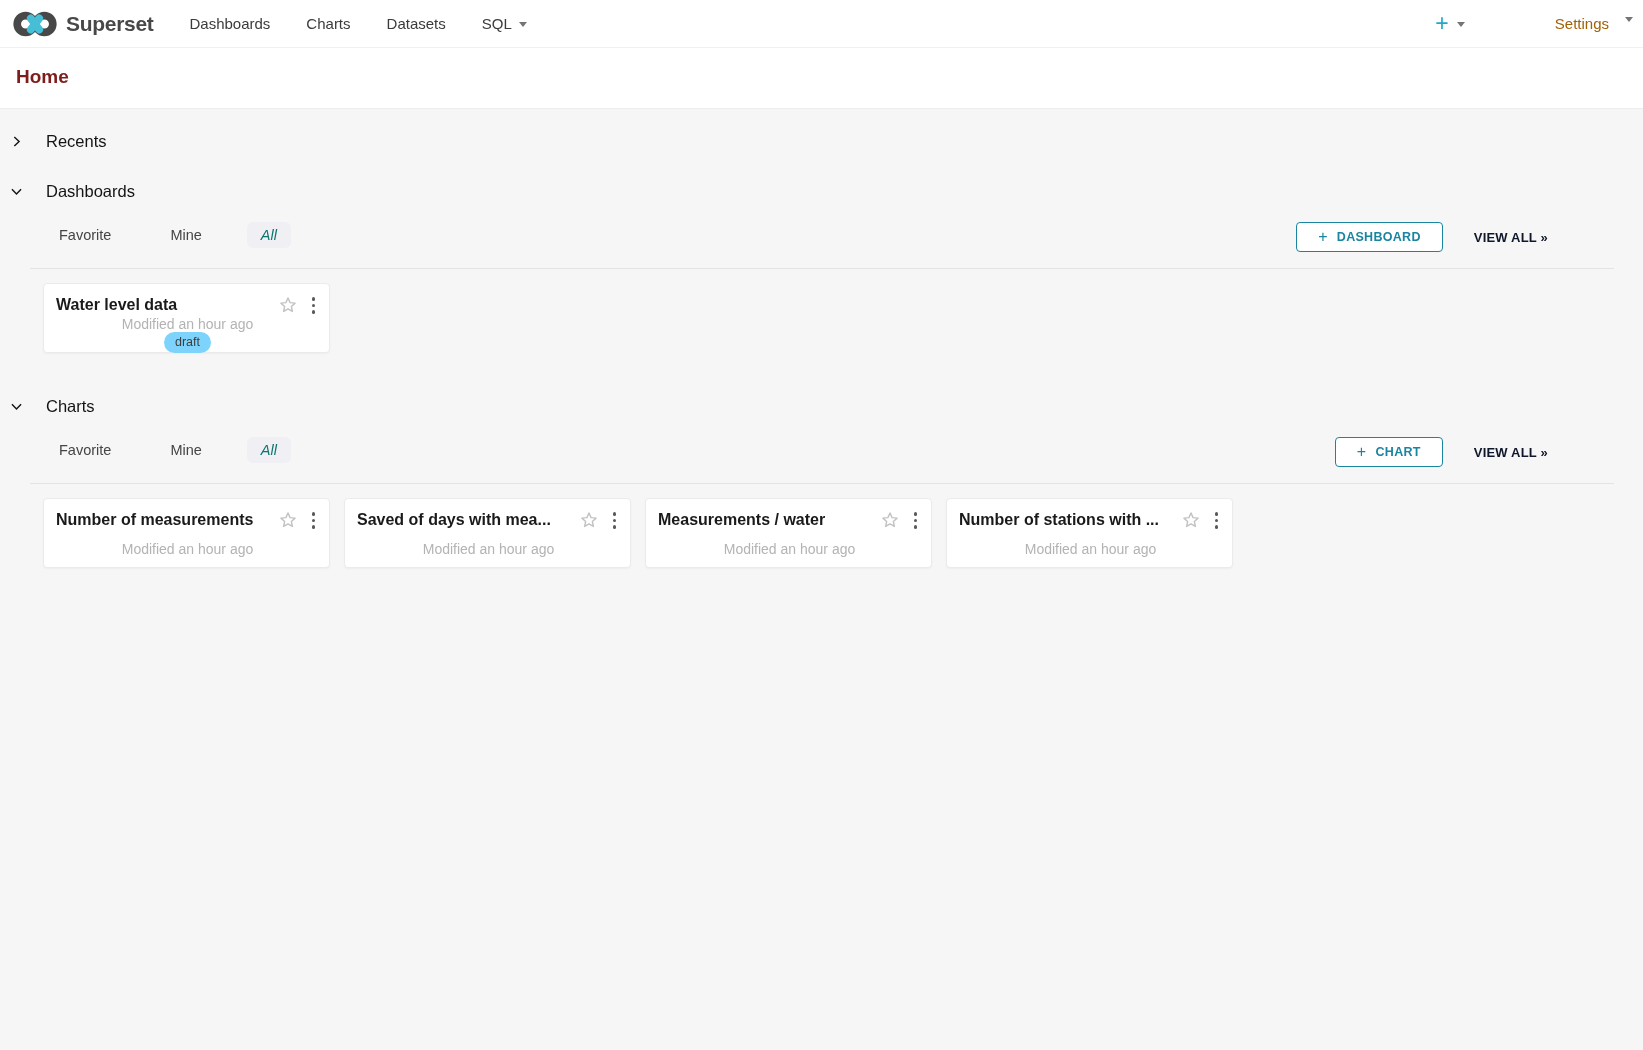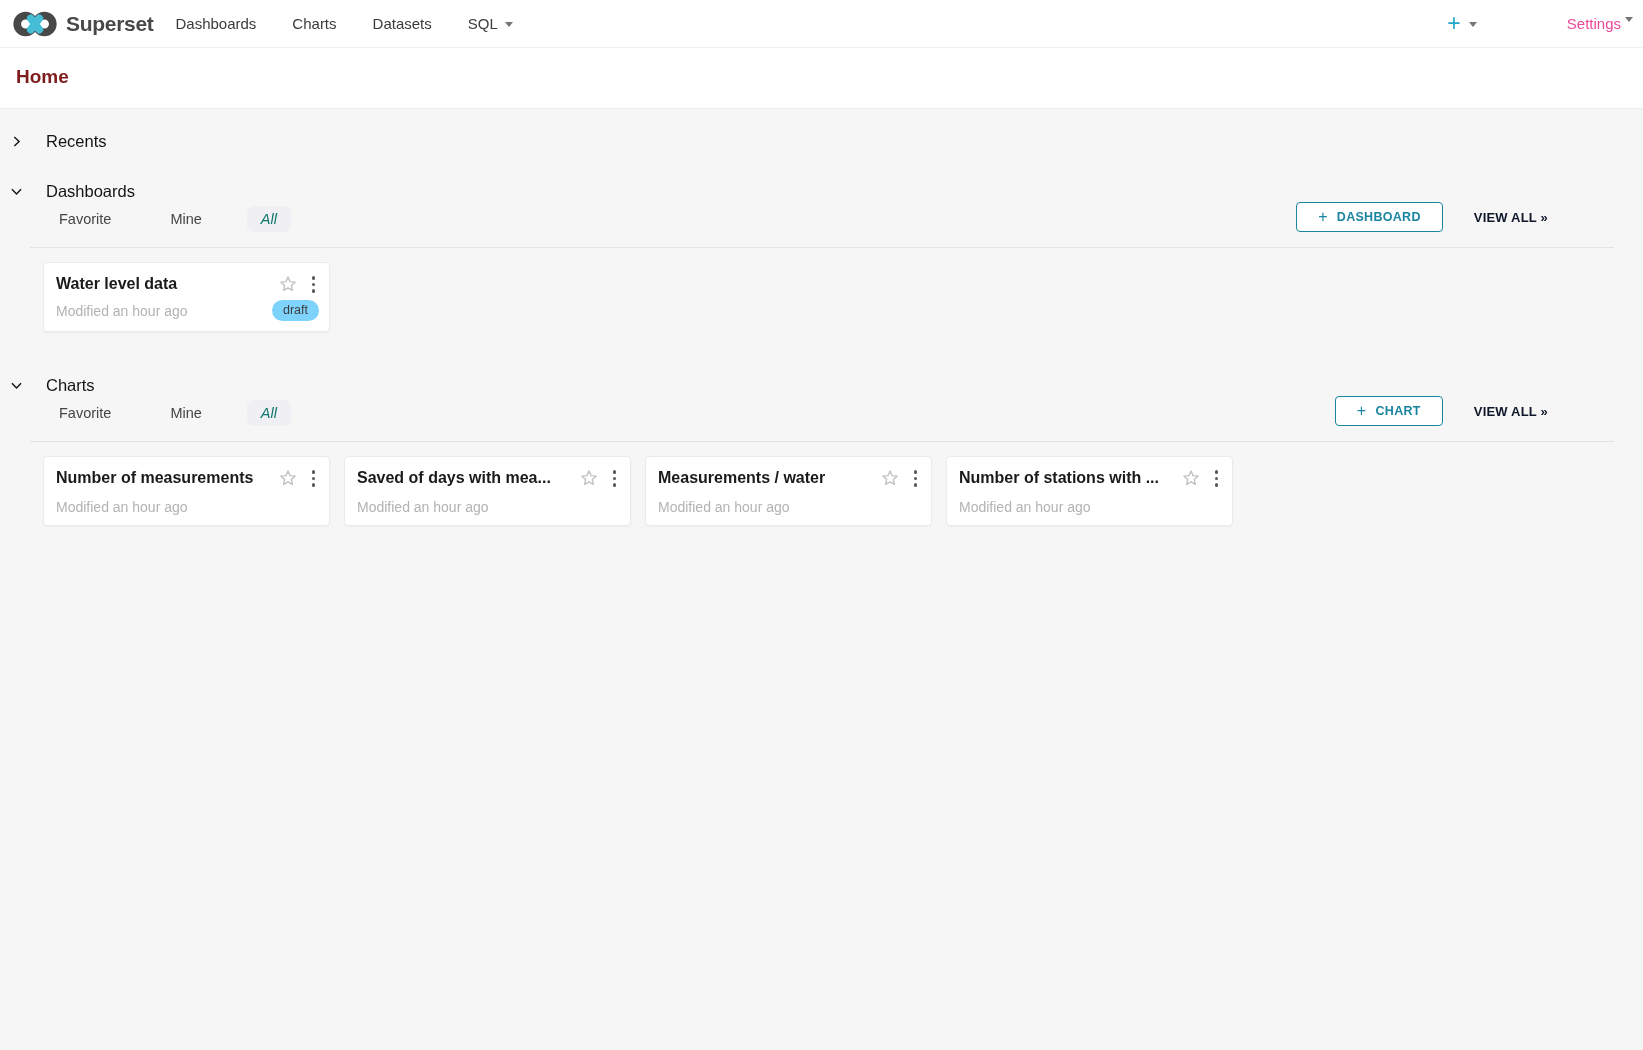--- a/index.html
+++ b/index.html
@@ -16,21 +16,21 @@
     display: flex;
     align-items: center;
     background: #ffffff;
     border-bottom: 1px solid #f0f0f0;
     padding: 0 8px 0 12px;
   }
   .brand {
     display: flex;
     align-items: center;
     gap: 8px;
-    margin-right: 22px;
+    margin-right: 36px;
     cursor: pointer;
   }
   .brand-text {
     font-size: 21px;
     font-weight: 700;
     color: #484848;
     letter-spacing: -0.3px;
   }
   .nav {
     display: flex;
@@ -68,23 +68,23 @@
   }
   .plus-glyph {
     color: #20a7c9;
     font-size: 23px;
     font-weight: 400;
     line-height: 1;
   }
   .settings-group {
     display: flex;
     align-items: flex-start;
-    gap: 4px;
+    gap: 16px;
     font-size: 15px;
-    color: #ec4899;
+    color: #a16207;
     cursor: pointer;
   }
 
   
   .titlebar {
     background: #ffffff;
     padding: 18px 16px 20px 16px;
     border-bottom: 1px solid #ededed;
   }
   .page-title {
@@ -113,23 +113,24 @@
   }
   .chev { display: inline-flex; align-items: center; }
 
   .sec-recents { padding-top: 23px; }
   .sec-dashboards { padding-top: 31px; }
   .sec-charts { padding-top: 44px; }
   .sec-saved { padding-top: 49px; }
 
   
   .submenu {
+    margin-top: 21px;
     height: 31px;
     display: flex;
-    align-items: flex-end;
+    align-items: flex-start;
   }
   .tabs {
     display: flex;
     align-items: center;
     gap: 31px;
     margin-left: 45px;
   }
   .tab {
     font-size: 14.5px;
     color: #454545;
@@ -236,20 +237,21 @@
   .kebab i {
     width: 3.5px;
     height: 3.5px;
     border-radius: 50%;
     background: #595959;
   }
   .card-bottom {
     display: flex;
     align-items: center;
     justify-content: space-between;
+    flex-direction: column;
   }
   .modified {
     font-size: 14px;
     color: #b3b3b3;
   }
   .badge {
     background: #7dd3fc;
     color: #3d3d3d;
     font-size: 12.5px;
     border-radius: 11px;

